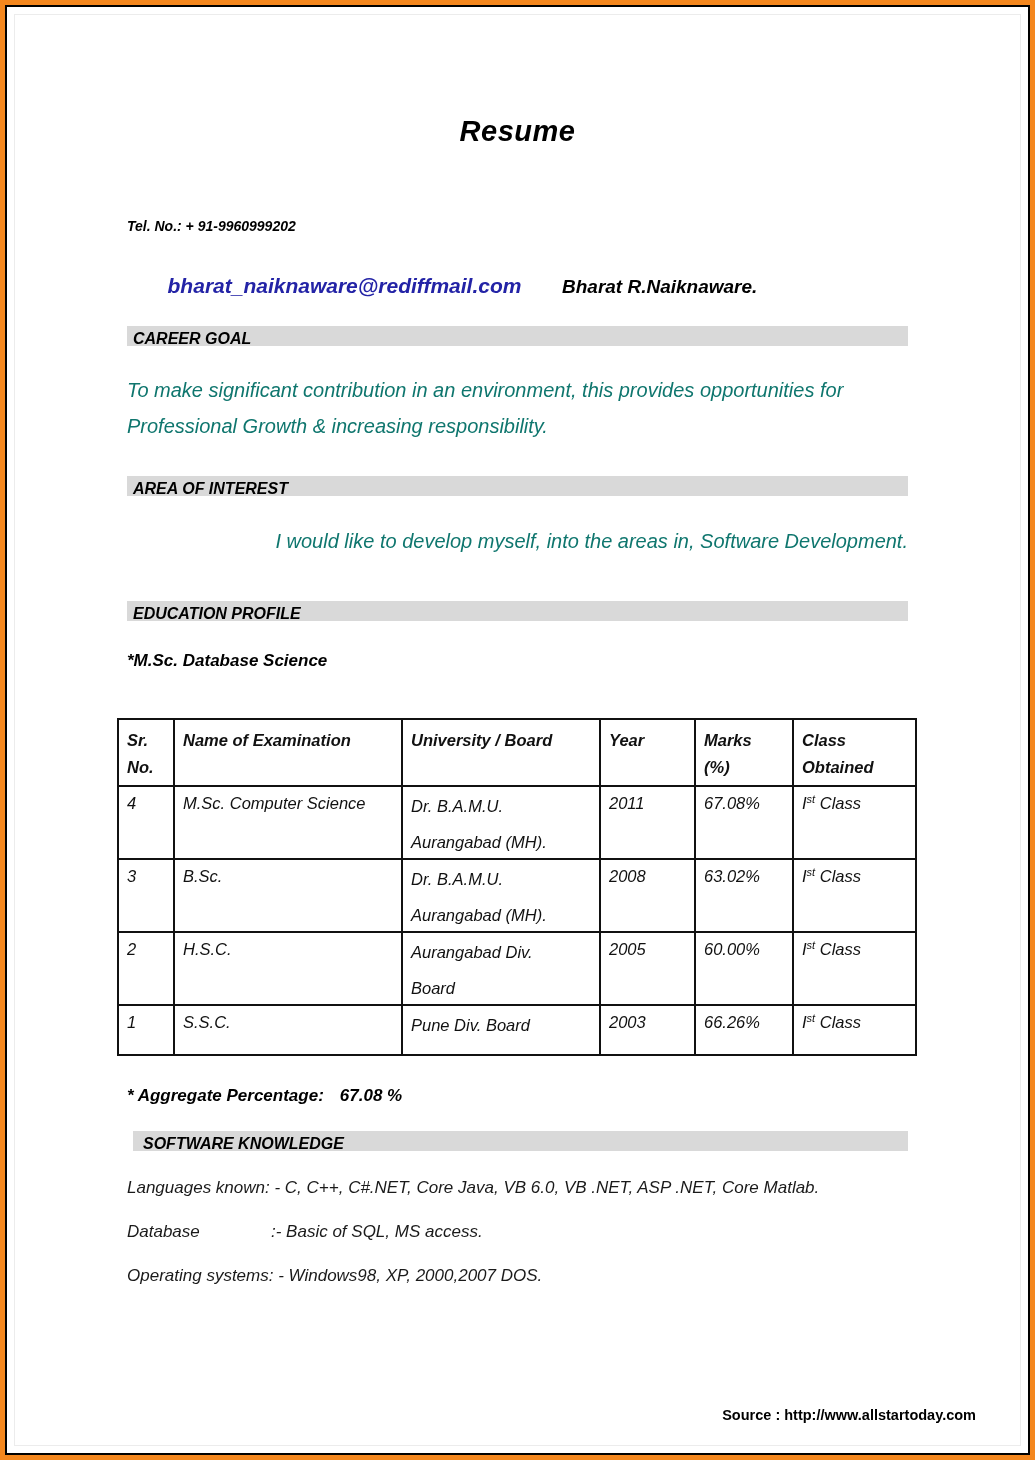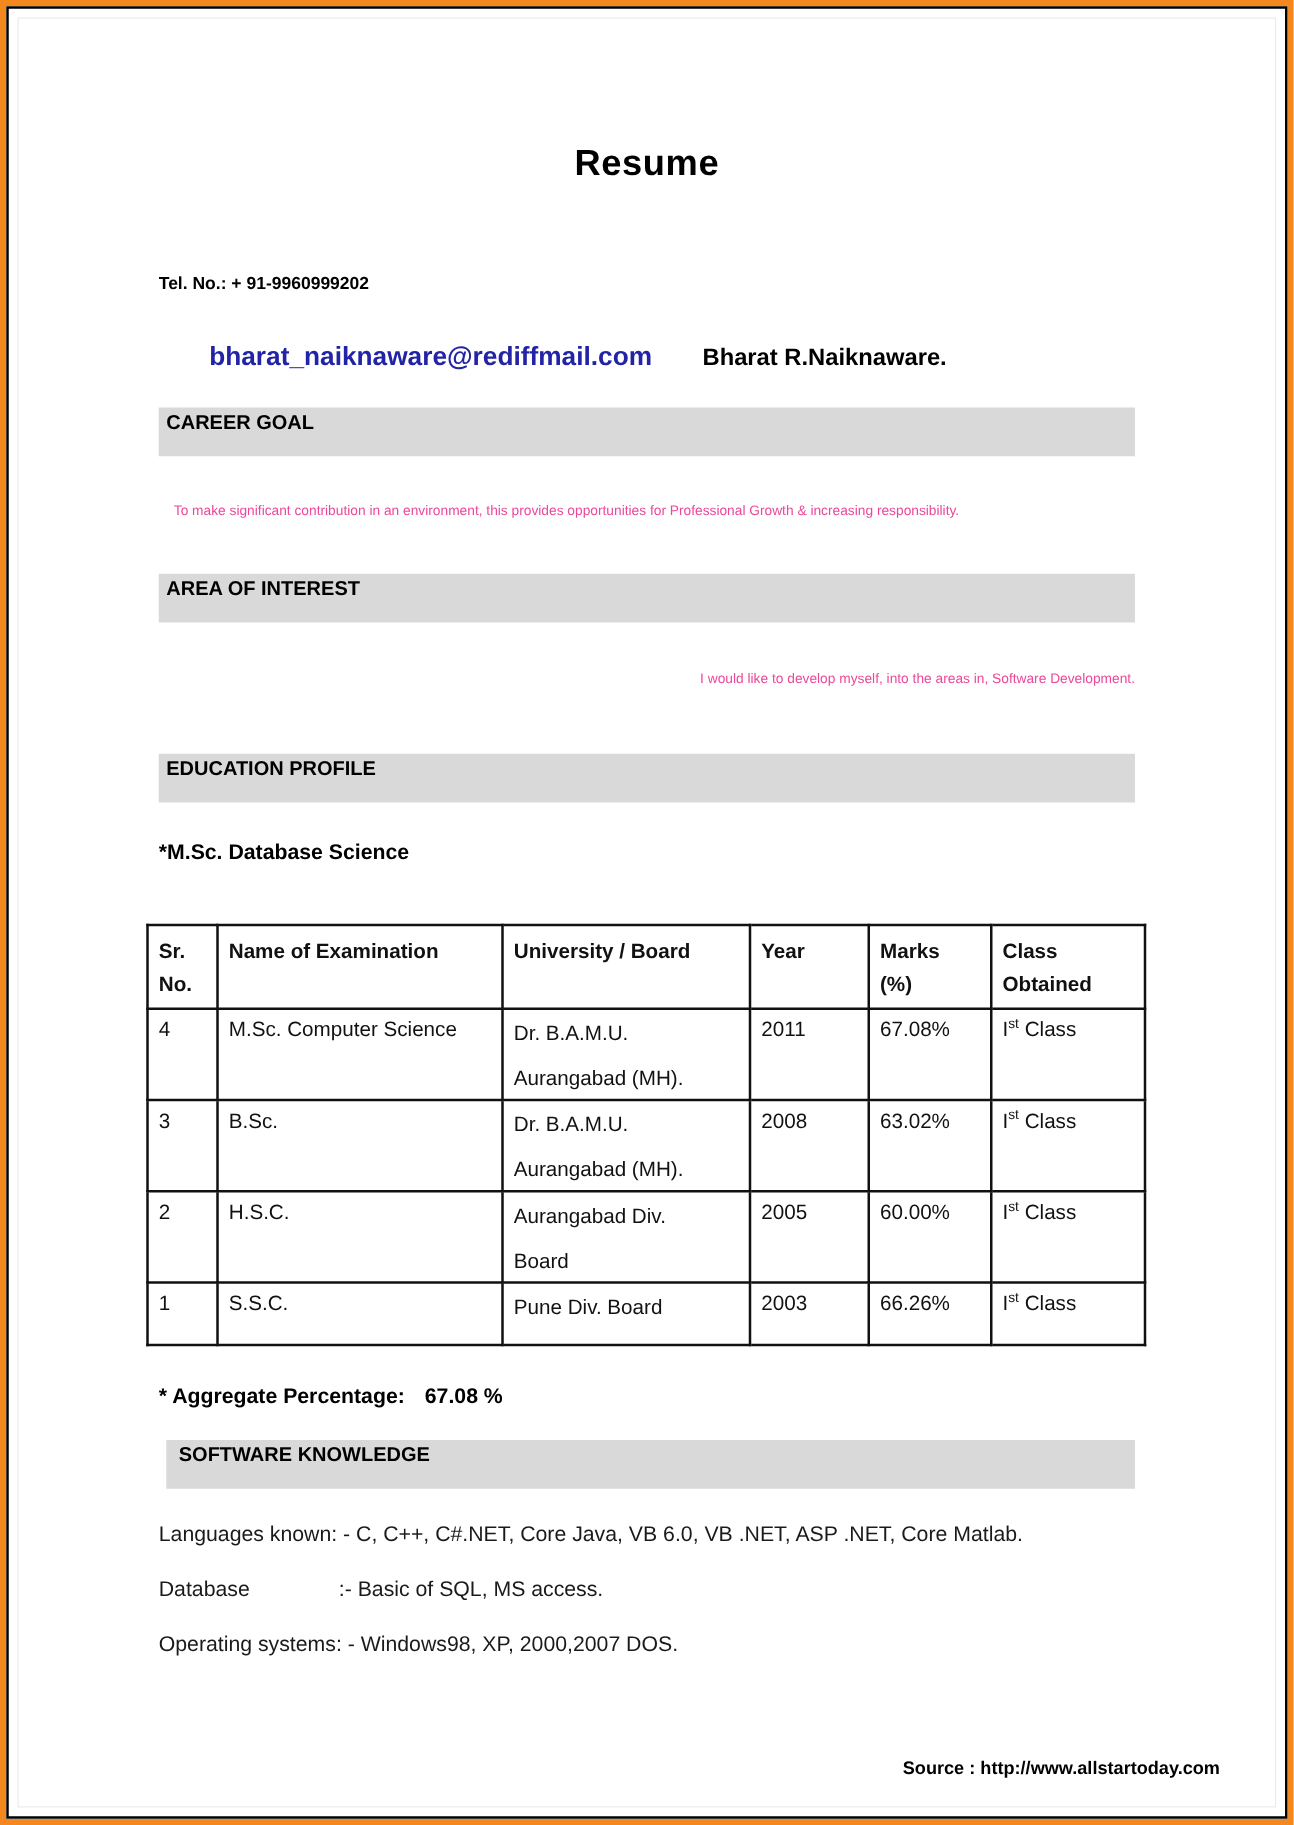--- a/index.html
+++ b/index.html
@@ -19,20 +19,21 @@
   }
   .page {
     width: 100%; height: 100%;
     border: 1px solid #ececec;
     background: #fff;
     position: relative;
   }
   .content {
     padding-left: 112px;
     padding-right: 112px;
+    font-style: italic;
   }
 
   .doc-title {
     margin-top: 98px;
     text-align: center;
     font-size: 29px;
     font-weight: bold;
     letter-spacing: 0.5px;
     color: #000;
     line-height: 36px;
@@ -63,38 +64,37 @@
     font-size: 19px;
     font-weight: bold;
     color: #000;
     line-height: 24px;
     margin-top: 28px;
   }
 
   .section-bar {
     margin-top: 27px;
     background: #D9D9D9;
-    height: 39px;
+    height: 20px;
     line-height: 26px;
     padding-left: 6px;
     font-size: 16px;
     font-weight: bold;
     color: #000;
   }
   .bar-area { margin-top: 32px; }
   .bar-education { margin-top: 49px; }
   .bar-software { margin-top: 24px; margin-left: 6px; padding-left: 10px; }
 
   .para {
     margin-top: 26px;
-    font-size: 11px;
+    font-size: 20px;
     line-height: 36px;
-    color: #ec4899;
+    color: #0f766e;
     max-width: 790px;
-    margin-left: 12px;
   }
   .para-interest { margin-top: 34px; line-height: 22px; text-align: right; }
 
   .subheading {
     margin-top: 29px;
     font-size: 17px;
     font-weight: bold;
     line-height: 22px;
     color: #000;
   }

